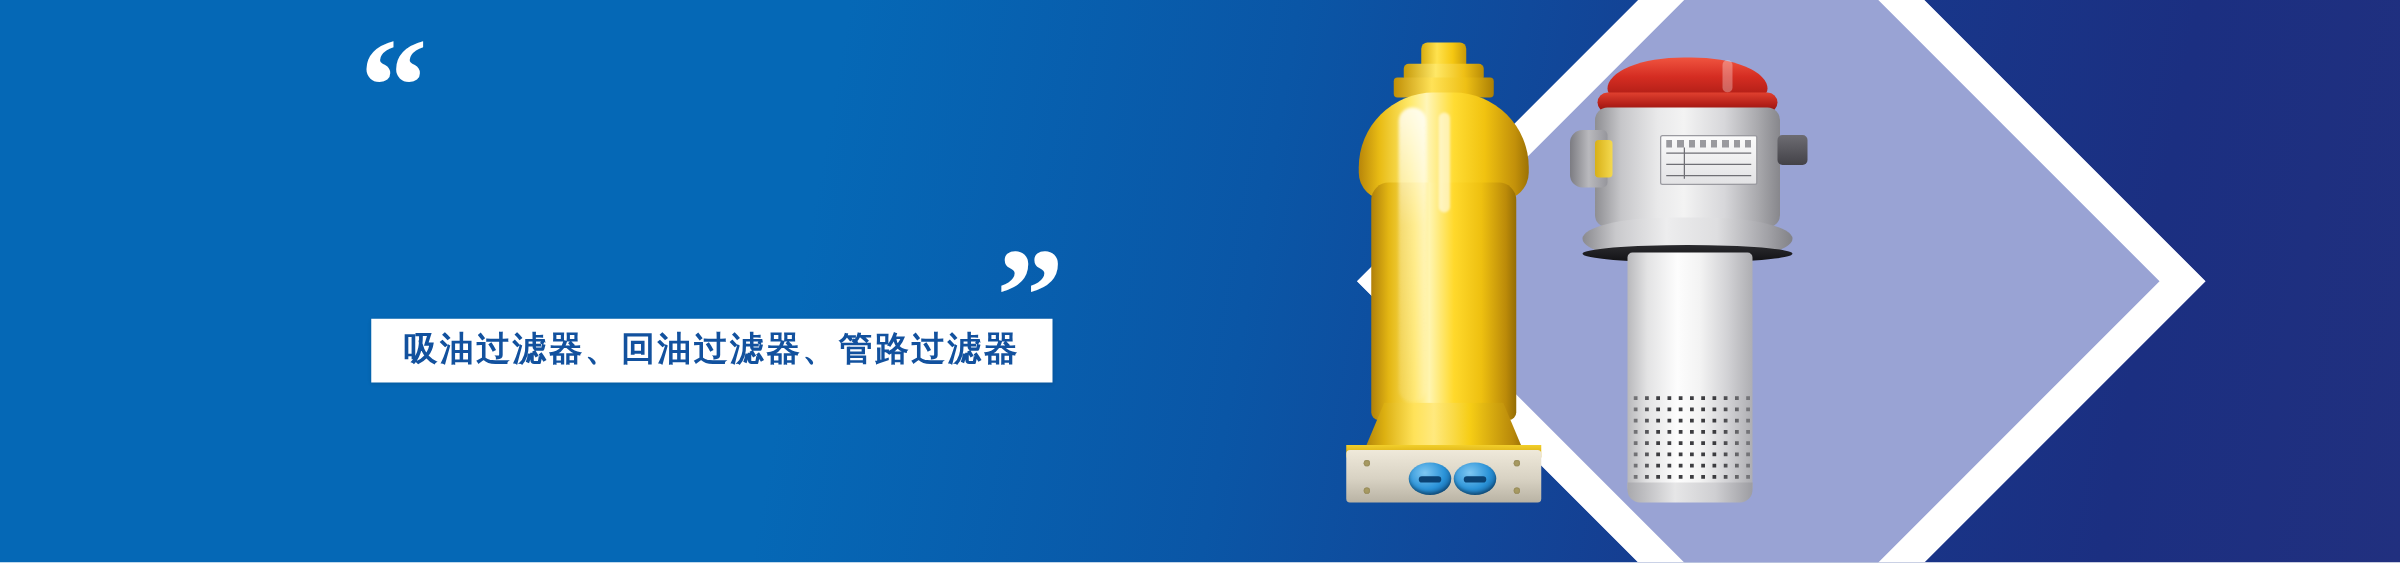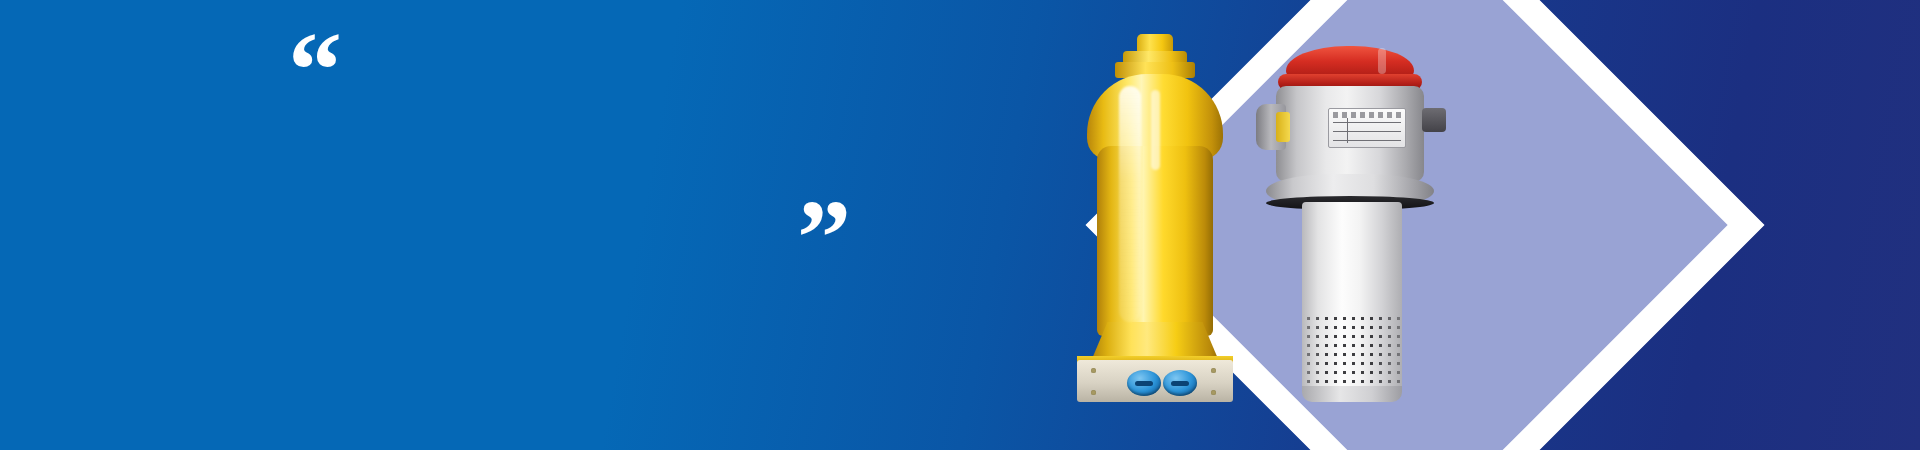--- a/index.html
+++ b/index.html
@@ -278,15 +278,18 @@
       <div class="rf-perf"></div>
       <div class="rf-bottom"></div>
     </div>
 
   </div>
 
   <div id="copy">
     <span class="quote-open">“</span>
     <span class="quote-close">„</span>
 
+    <div class="sub-box">
+      <div class="sub-text">吸油过滤器、回油过滤器、管路过滤器</div>
+    </div>
   </div>
 
 </div>
 
 </body></html>

